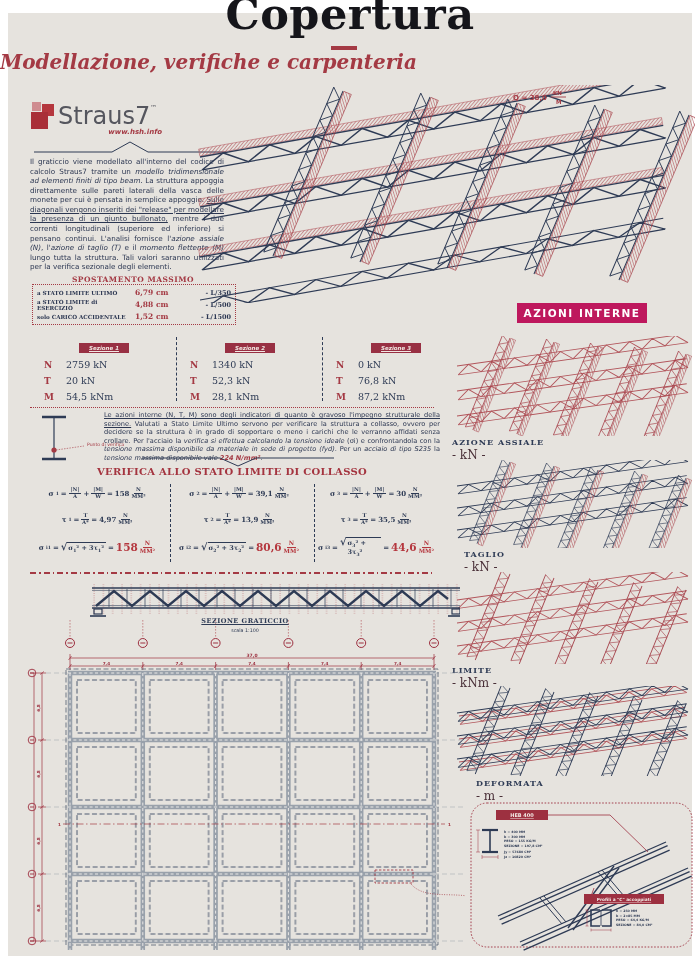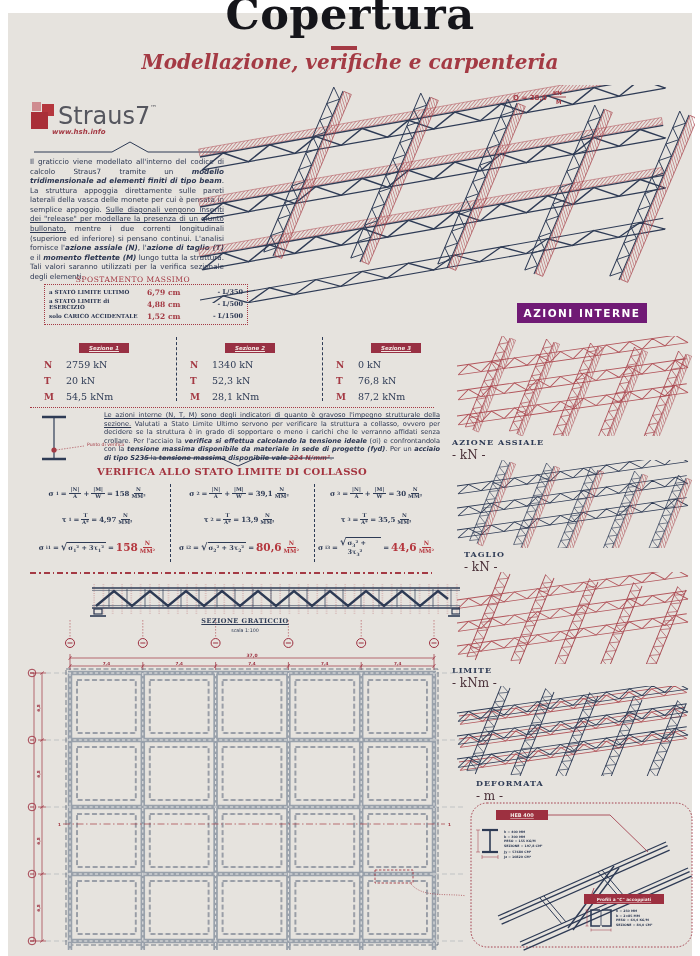--- a/index.html
+++ b/index.html
@@ -4,35 +4,35 @@
 <style>
   html,body{margin:0;padding:0;}
   body{width:700px;height:956px;background:#fff;position:relative;overflow:hidden;
        font-family:"DejaVu Sans",sans-serif;color:#2c3752;}
   .abs{position:absolute;}
   .page{position:absolute;top:13px;left:8px;right:8px;bottom:0;background:#e6e3de;}
   
   .title{top:-11px;left:0;width:100%;text-align:center;font-family:"DejaVu Serif",serif;
          font-weight:bold;font-size:43px;color:#15151a;letter-spacing:.5px;}
   .titletick{top:46px;left:331px;width:26px;height:3.5px;background:#a43a44;}
-  .subtitle{top:50px;left:0;width:100%;text-align:center;font-family:"DejaVu Serif",serif;
+  .subtitle{top:50px;left:0;width:100%;text-align:left;font-family:"DejaVu Serif",serif;
             font-style:italic;font-weight:bold;font-size:20px;color:#a43a44;}
   
-  .url{top:128px;left:52px;width:110px;text-align:left;font-size:7px;font-weight:bold;
+  .url{top:128px;left:52px;width:110px;text-align:right;font-size:7px;font-weight:bold;
        font-style:italic;color:#a43a44;}
   
   .intro{top:157px;left:30px;width:194px;font-size:7.2px;line-height:1.33;text-align:justify;color:#2c3752;}
-  .bi{font-weight:bold;font-style:italic;margin-top:36px;}
+  .bi{font-weight:normal;font-style:italic;margin-top:36px;}
   .ul{text-decoration:underline;}
   .redtxt{color:#a43a44;font-weight:bold;font-style:italic;}
   
   .sphead{top:275px;left:32px;width:202px;text-align:center;font-family:"DejaVu Serif",serif;
-          font-weight:normal;font-size:7.5px;color:#a43a44;letter-spacing:.5px;}
-  .spbox{top:284px;left:44px;width:204px;height:41px;border:1.5px dotted #a43a44;
-         display:flex;flex-direction:column;justify-content:flex-start;padding:1px 4px;box-sizing:border-box;}
+          font-weight:bold;font-size:7.5px;color:#a43a44;letter-spacing:.5px;}
+  .spbox{top:284px;left:32px;width:204px;height:41px;border:1.5px dotted #a43a44;
+         display:flex;flex-direction:column;justify-content:center;padding:1px 4px;box-sizing:border-box;}
   .sprow{display:flex;align-items:center;height:12px;}
   .splabel{width:98px;font-size:5.6px;font-weight:bold;color:#2c3752;font-family:"DejaVu Serif",serif;}
   .spval{width:55px;font-size:7.5px;font-weight:bold;color:#a43a44;font-family:"DejaVu Serif",serif;}
   .spratio{flex:1;text-align:right;font-size:6.5px;font-weight:bold;color:#2c3752;font-family:"DejaVu Serif",serif;}
   
   .sez{top:335px;left:30px;width:404px;height:70px;}
   .sezcol{position:absolute;top:0;width:120px;}
   .badge{display:inline-block;background:#983043;color:#f2e7e3;font-size:5.5px;font-style:italic;
          text-decoration:underline;padding:2px 10px;font-weight:bold;}
   .ntm{display:flex;align-items:baseline;margin-top:5px;font-family:"DejaVu Serif",serif;}
@@ -53,21 +53,21 @@
   .frac{display:inline-flex;flex-direction:column;align-items:center;font-size:5.3px;line-height:1.1;}
   .frac .num{border-bottom:.8px solid #2e3b55;padding:0 2px;}
   .frac.red .num{border-bottom-color:#b5373e;}
   sub.s{font-size:4.5px;vertical-align:-2px;}
   .sqrtwrap{display:inline-flex;align-items:flex-start;}
   .sqrtsign{font-size:10px;line-height:.9;}
   .radic{border-top:1px solid #2e3b55;font-size:6.5px;padding:1px 2px 0 1px;}
   .res{color:#b5373e;font-size:10.5px;}
   .frac.red{color:#b5373e;font-size:5.8px;}
   
-  .azbadge{top:303px;left:517px;width:130px;height:20px;background:#701a75;color:#fff;
+  .azbadge{top:303px;left:517px;width:130px;height:20px;background:#be185d;color:#fff;
            display:flex;align-items:center;justify-content:center;font-weight:bold;
            font-size:10.5px;letter-spacing:1.5px;}
   .cap{text-align:left;font-family:"DejaVu Serif",serif;color:#2e3b55;}
   .cap .t1{font-size:8px;letter-spacing:1px;font-weight:bold;}
   .cap .t2{font-size:12px;margin-top:1px;color:#4a3038;}
   
   .gratlab{top:617px;left:30px;width:430px;text-align:center;font-size:6.5px;font-weight:bold;
            text-decoration:underline;color:#2e3b55;font-family:"DejaVu Serif",serif;letter-spacing:.5px;}
   .gratsc{top:628px;left:30px;width:430px;text-align:center;font-size:4.8px;color:#2e3b55;}
   svg text{font-family:"DejaVu Sans",sans-serif;}

